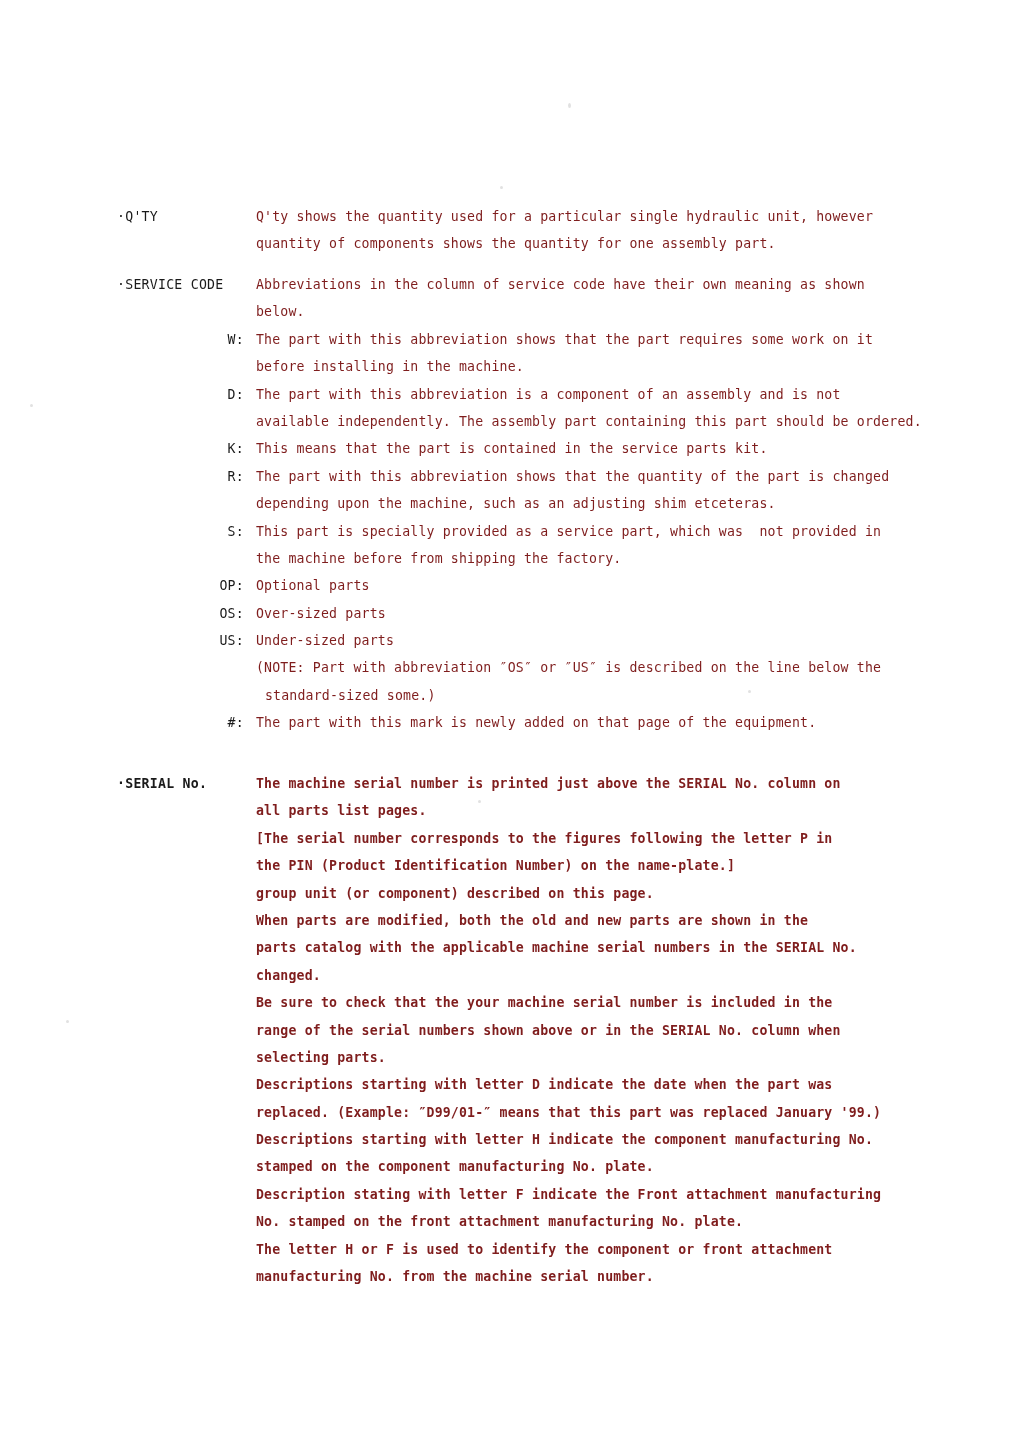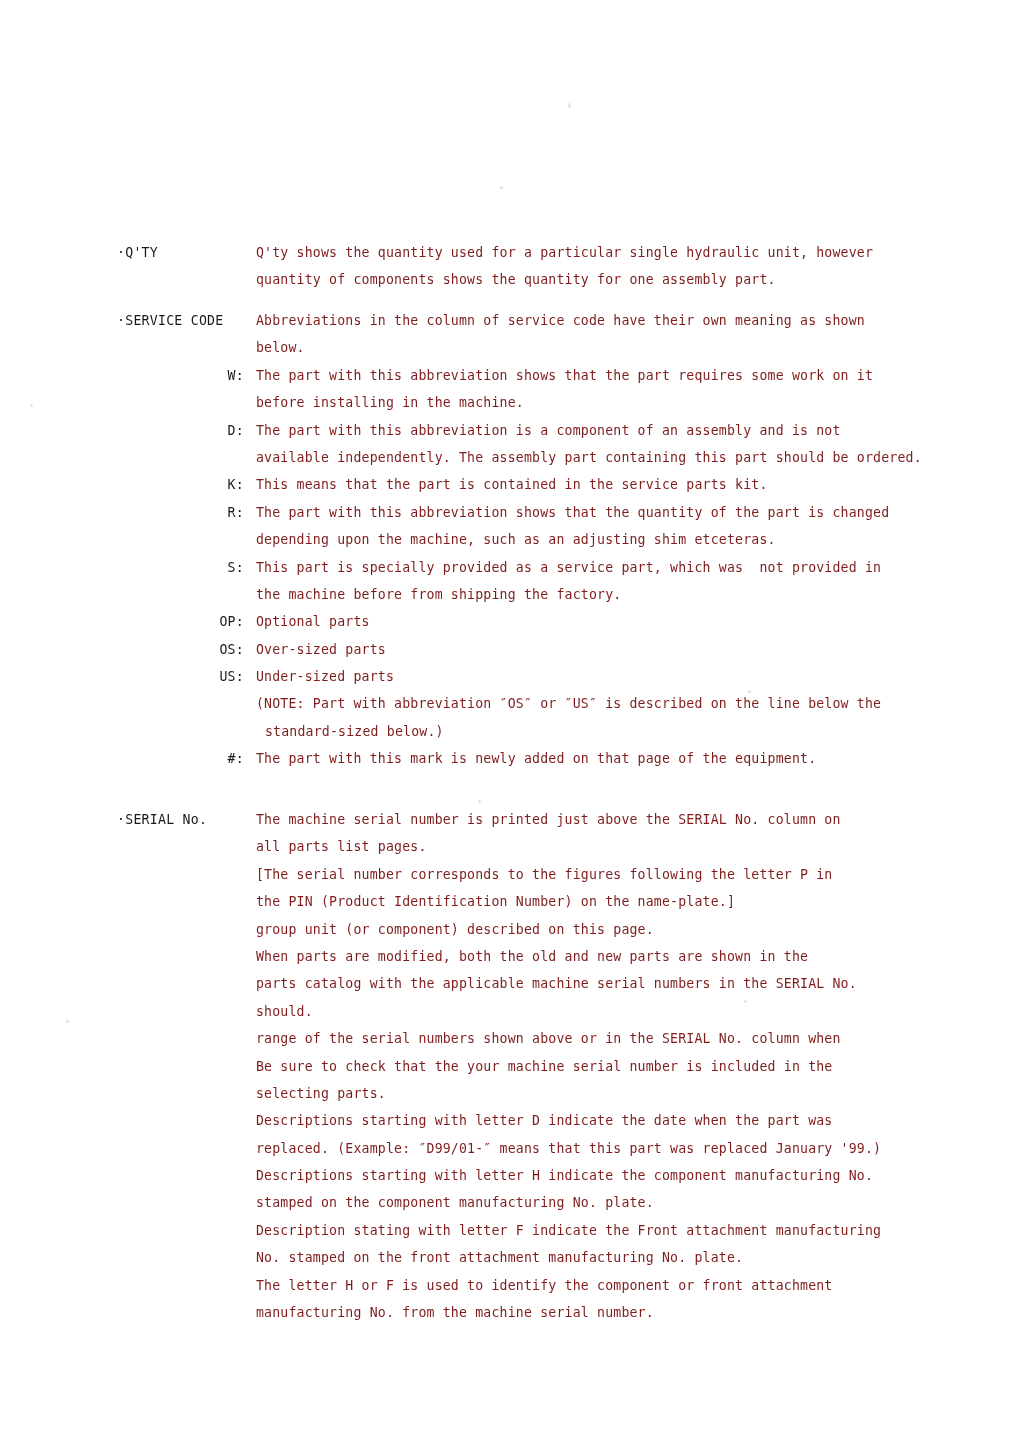--- a/index.html
+++ b/index.html
@@ -30,21 +30,20 @@
     position: absolute;
     left: 0;
     top: 0;
     width: 1024px;
   }
 
   .block {
     position: absolute;
     left: 0;
     width: 1024px;
-    margin-top: 36px;
   }
 
   .row {
     position: relative;
     height: 27.4px;
     line-height: 27.4px;
     white-space: pre;
   }
 
   
@@ -177,43 +176,43 @@
 
       <div class="row">
         <span class="code">US:</span>
         <span class="text">Under-sized parts</span>
       </div>
 
       <div class="row">
         <span class="text">(NOTE: Part with abbreviation ″OS″ or ″US″ is described on the line below the</span>
       </div>
       <div class="row">
-        <span class="text ind1">standard-sized below.)</span>
+        <span class="text ind1">standard-sized some.)</span>
       </div>
 
       <div class="row">
         <span class="code">#:</span>
         <span class="text">The part with this mark is newly added on that page of the equipment.</span>
       </div>
     </div>
 
-    <div class="block" style="top:770px;">
+    <div class="block" style="top:770px;font-weight:bold;">
       <div class="row">
         <span class="label">·SERIAL No.</span>
         <span class="text">The machine serial number is printed just above the SERIAL No. column on</span>
       </div>
       <div class="row"><span class="text">all parts list pages.</span></div>
       <div class="row"><span class="text">[The serial number corresponds to the figures following the letter P in</span></div>
       <div class="row"><span class="text">the PIN (Product Identification Number) on the name-plate.]</span></div>
       <div class="row"><span class="text">group unit (or component) described on this page.</span></div>
       <div class="row"><span class="text">When parts are modified, both the old and new parts are shown in the</span></div>
       <div class="row"><span class="text">parts catalog with the applicable machine serial numbers in the SERIAL No.</span></div>
-      <div class="row"><span class="text">should.</span></div>
+      <div class="row"><span class="text">changed.</span></div>
+      <div class="row"><span class="text">Be sure to check that the your machine serial number is included in the</span></div>
       <div class="row"><span class="text">range of the serial numbers shown above or in the SERIAL No. column when</span></div>
-      <div class="row"><span class="text">Be sure to check that the your machine serial number is included in the</span></div>
       <div class="row"><span class="text">selecting parts.</span></div>
       <div class="row"><span class="text">Descriptions starting with letter D indicate the date when the part was</span></div>
       <div class="row"><span class="text">replaced. (Example: ″D99/01-″ means that this part was replaced January '99.)</span></div>
       <div class="row"><span class="text">Descriptions starting with letter H indicate the component manufacturing No.</span></div>
       <div class="row"><span class="text">stamped on the component manufacturing No. plate.</span></div>
       <div class="row"><span class="text">Description stating with letter F indicate the Front attachment manufacturing</span></div>
       <div class="row"><span class="text">No. stamped on the front attachment manufacturing No. plate.</span></div>
       <div class="row"><span class="text">The letter H or F is used to identify the component or front attachment</span></div>
       <div class="row"><span class="text">manufacturing No. from the machine serial number.</span></div>
     </div>

